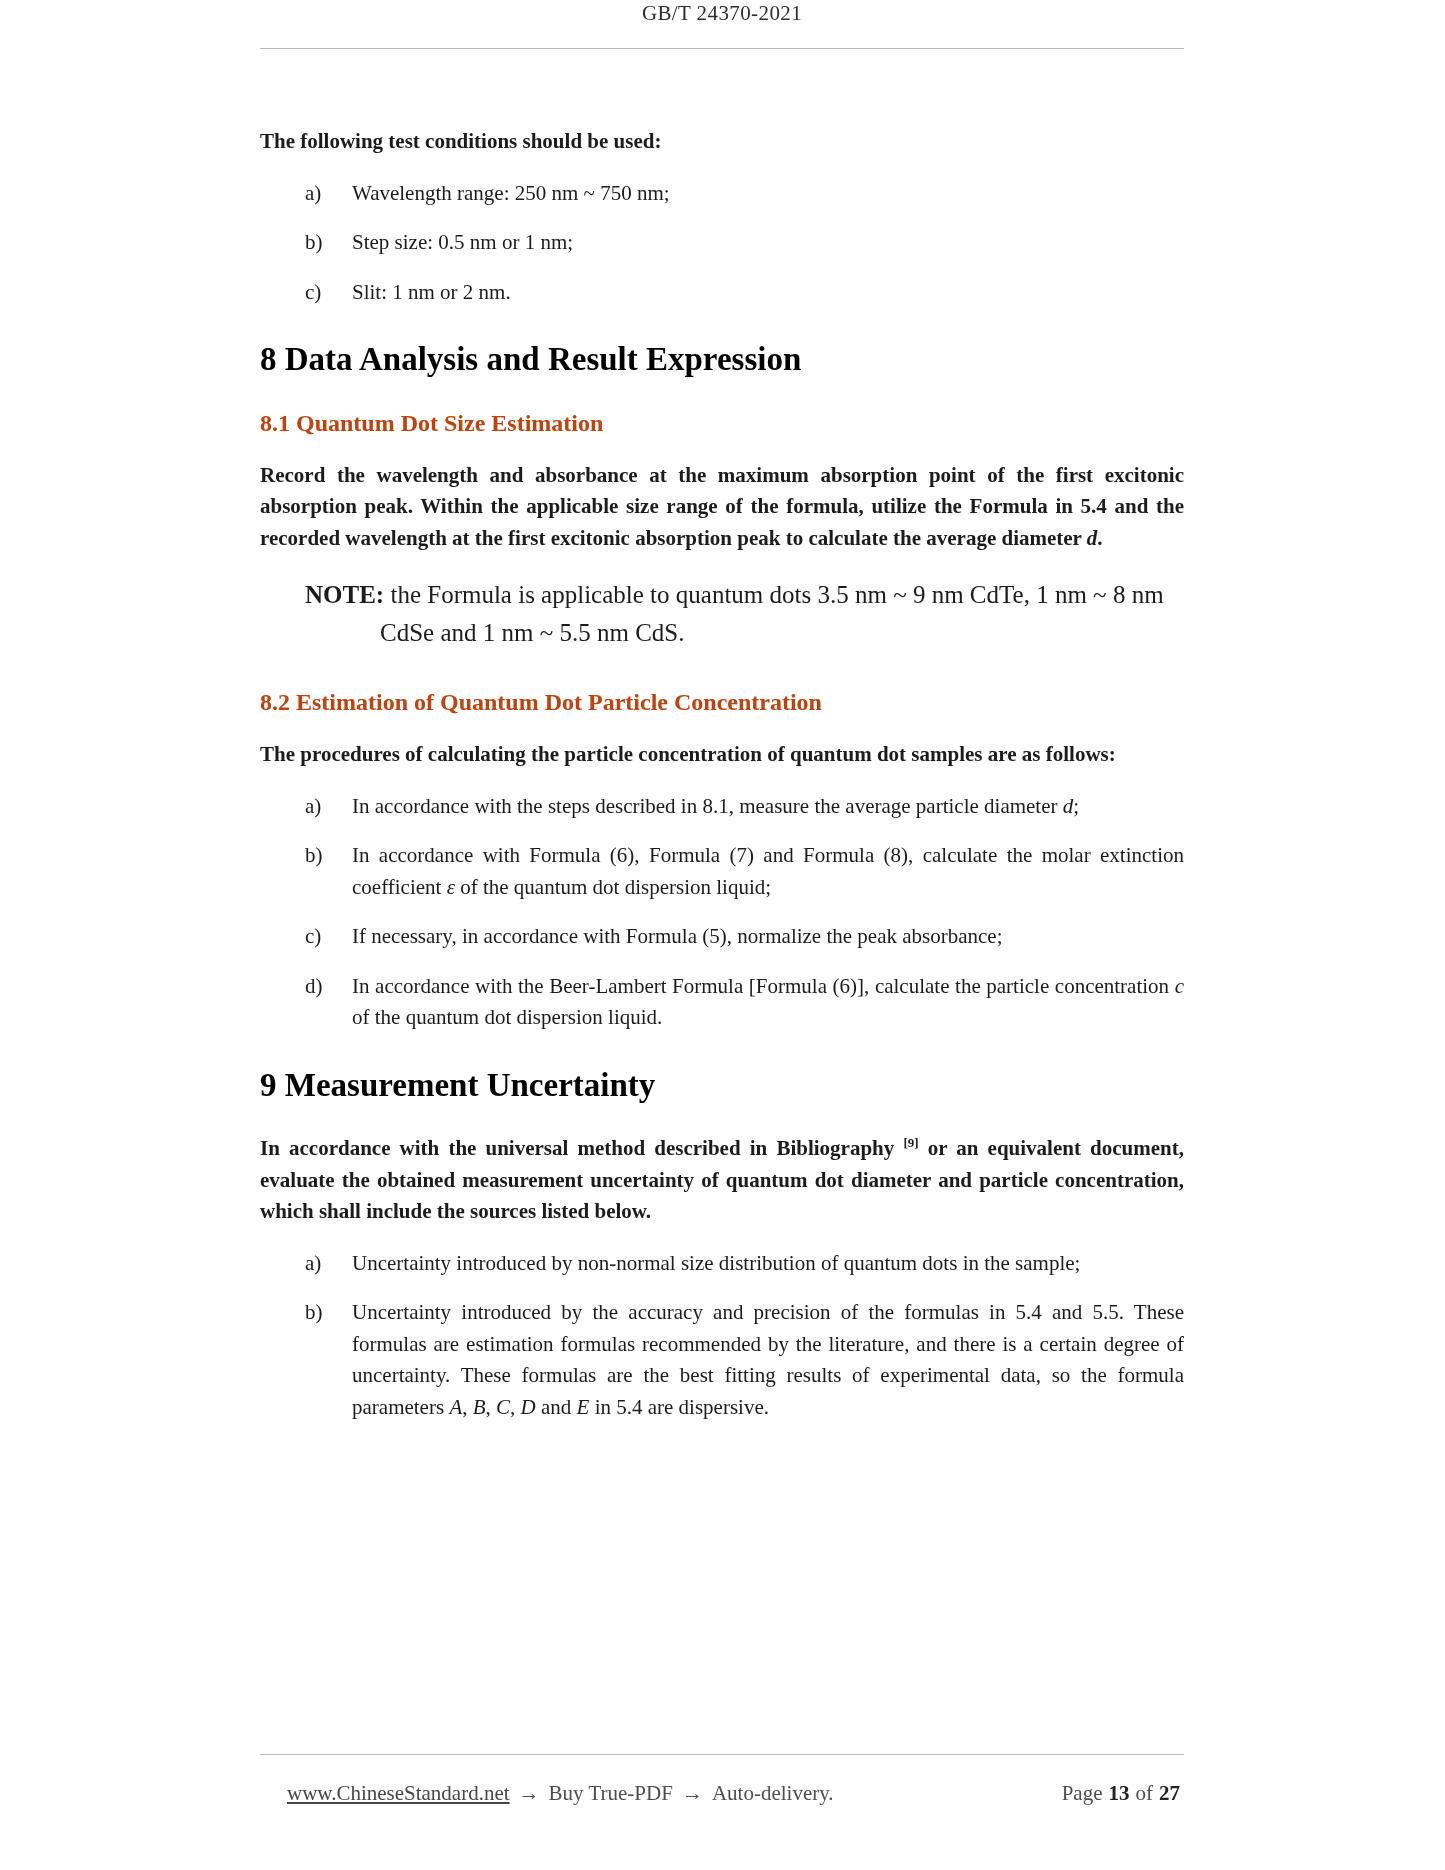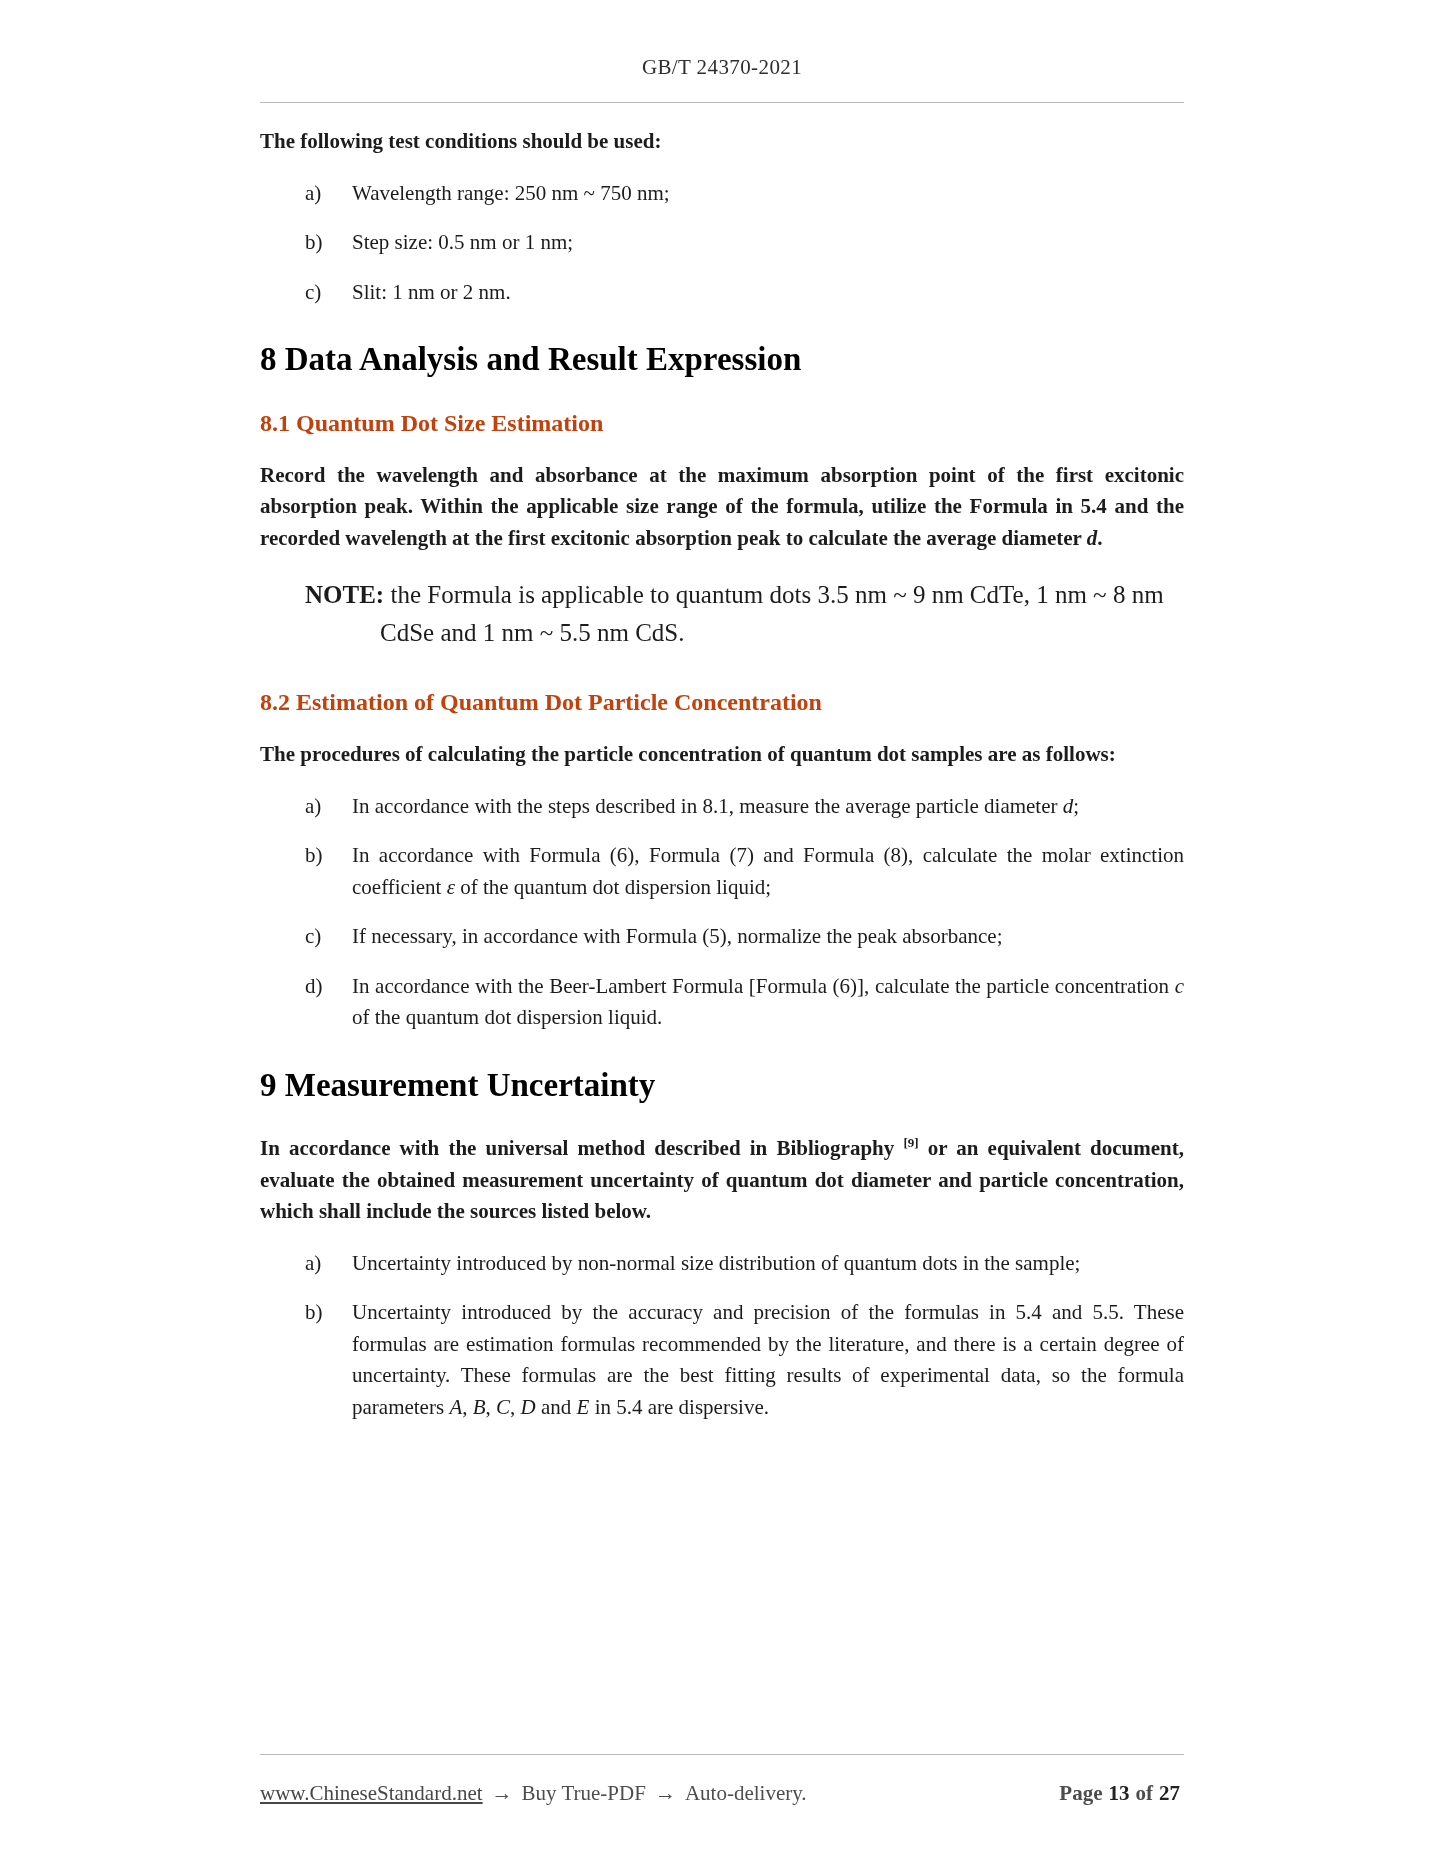--- a/index.html
+++ b/index.html
@@ -8,21 +8,21 @@
     position:relative;
     width:1445px; height:1870px;
     background:#ffffff;
     font-family:"Liberation Serif","DejaVu Serif",serif;
     color:#1c1c1c;
     overflow:hidden;
   }
   
   .header { position:absolute; top:0; left:260px; width:924px; }
   .header-title {
-    padding-top:54px; text-align:center;
+    text-align:center;
     font-size:21px; line-height:26px; color:#2e2e2e; letter-spacing:.4px;
   }
   .header-rule { margin-top:22px; border-bottom:1px solid #b9b9b9; }
   
   .content {
     position:absolute; top:126px; left:260px; width:924px;
     display:flex; flex-direction:column;
     font-size:21px; line-height:1.5; text-align:justify;
   }
   .para { margin-top:22px;font-weight:bold; }
@@ -40,26 +40,26 @@
     font-size:25px; line-height:1.5; text-align:left; color:#1c1c1c;
   }
   .note-label { font-weight:bold; }
   i.var { font-style:italic; }
   sup.ref { font-size:0.62em; vertical-align:super; line-height:0; }
   
   .footer { position:absolute; left:260px; width:924px; bottom:64px; }
   .footer-rule { border-top:1px solid #b9b9b9; margin-bottom:26px; }
   .footer-row {
     display:flex; justify-content:space-between; align-items:flex-start;
-    font-size:21px; color:#4d4d4d;
+    font-size:21px; color:#4d4d4d;margin-left:27px;
   }
   .footer-link { color:#474747; text-decoration:underline; cursor:pointer; }
   .arrow { margin:0 9px; color:#4d4d4d; }
   .footer-page b { color:#222; font-weight:bold; margin:0 4px; }
-  .footer-page span { margin:0 2px;font-weight:bold; }
+  .footer-page span { margin:0 2px; }
 </style>
 </head>
 <body>
 
 <div class="page">
 
   <header class="header">
     <div class="header-title">GB/T 24370-2021</div>
     <div class="header-rule"></div>
   </header>

